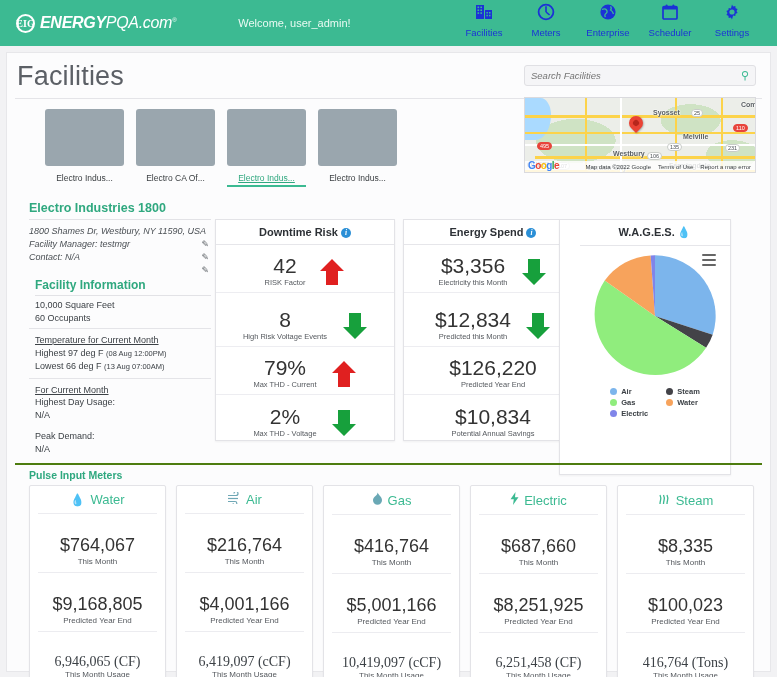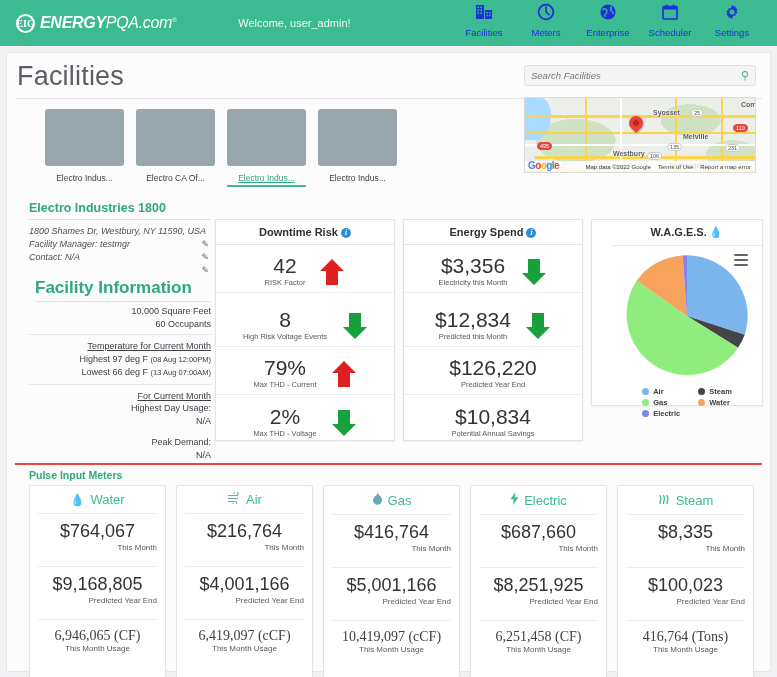--- a/index.html
+++ b/index.html
@@ -114,24 +114,24 @@
 
   
   .infocol { position:absolute; left: 22px; top: 148px; width: 182px; }
   .fac-name {
     font-size: 12.5px; color:#2fa87f; font-weight:bold; padding-bottom:4px;
     border-bottom:1px solid #e2e2e6; margin-bottom: 5px;
   }
   .fac-meta { font-size: 9px; color:#4a4f54; font-style: italic; line-height: 13px; position:relative; }
   .fac-meta .edit { position:absolute; right: 2px; color:#5b6065; font-size:9px; font-style:normal; cursor:pointer; }
   .sub-h {
-    font-size: 17px; color:#2fa87f; font-weight:bold; margin: 14px 0 3px 6px;
+    font-size: 12px; color:#2fa87f; font-weight:bold; margin: 14px 0 3px 6px;
     border-bottom:1px solid #e2e2e6; padding-bottom:3px;
   }
-  .infoline { font-size: 9px; color:#3c4146; line-height: 12.5px; margin-left: 6px; text-align: right; }
+  .infoline { font-size: 9px; color:#3c4146; line-height: 12.5px; margin-left: 6px; }
   .infogrp { border-bottom:1px solid #e4e4e8; padding-bottom: 4px; margin-bottom: 5px; }
   .u { text-decoration: underline; }
   .tiny { font-size: 7.5px; }
 
   
   .panel {
     position:absolute; background:#fff; border:1px solid #e3e3e7;
     box-shadow: 0 1px 2px rgba(0,0,0,.05);
   }
   .panel-h {
@@ -160,38 +160,38 @@
   .hamb { position:absolute; right: 14px; top: 34px; cursor:pointer; }
   .hamb span { display:block; width:14px; height:2px; background:#666; margin-bottom:3px; border-radius:1px; }
   .legend { display:flex; justify-content:center; gap: 18px; margin-top: 4px; }
   .legcol { }
   .legitem { display:flex; align-items:center; font-size: 7.5px; color:#3c4146; font-weight:bold; line-height: 11px; }
   .dot { width:7px; height:7px; border-radius:50%; margin-right:4px; }
 
   
   .pulsewrap {
     position:absolute; left: 8px; top: 410px; right: 8px; bottom: 6px;
-    border-top: 2px solid #ef4444;
+    border-top: 2px solid #4d7c0f;
   }
   .pulse-title { font-size: 10.5px; color:#2fa87f; font-weight:bold; margin: 4px 0 4px 14px; }
   .meters { display:flex; gap: 10px; padding: 0 8px 0 14px; }
   .mcard {
     flex:1; background:#fff; border:1px solid #e3e3e7; border-radius:2px;
     box-shadow: 0 1px 2px rgba(0,0,0,.05); padding-bottom: 10px;
   }
   .mhead {
     display:flex; align-items:center; justify-content:center; gap:5px;
     font-size: 13px; color:#3cba92; font-weight: normal;
     padding: 6px 0 6px; border-bottom:1px solid #ececf0; margin:0 8px;
   }
   .mhead .mi { font-size: 12px; color:#4a8f9e; }
-  .mrow { text-align:center; padding: 7px 0 14px; border-bottom:1px solid #ececf0; margin: 0 8px; }
+  .mrow { text-align:center; padding: 7px 0 6px; border-bottom:1px solid #ececf0; margin: 14px 8px; }
   .mrow:last-child { border-bottom: 0; }
   .mrow .v1 { font-size: 18px; color:#333; font-weight:300; line-height:21px; }
-  .mrow .v2 { font-size: 8px; color:#55595e; margin-top: 1px; text-align: right; }
+  .mrow .v2 { font-size: 8px; color:#55595e; margin-top: 1px; }
   .mrow .v3 { font-size: 14px; color:#3c4146; line-height: 17px; font-family: Liberation Serif, serif; }
   .mrow .v4 { font-size: 8px; color:#55595e; }
 </style>
 </head>
 <body>
 
 <div class="page">
 
   <div class="topnav">
     <div class="logo">
@@ -445,21 +445,21 @@
         </div>
       </div>
       <div class="krow" style="height:48px;">
         <div class="kval">
           <div class="big">$10,834</div>
           <div class="lbl">Potential Annual Savings</div>
         </div>
       </div>
     </div>
 
-    <div class="panel" style="left:584px;top:166px;width:172px;height:187px;padding-left:20px;">
+    <div class="panel" style="left:552px;top:166px;width:172px;height:256px;padding-left:20px;">
       <div class="panel-h">
         <span>W.A.G.E.S.</span>
         <span class="drop">💧</span>
       </div>
       <div class="hamb">
           <span></span>
           <span></span>
           <span></span>
         </div>
 

